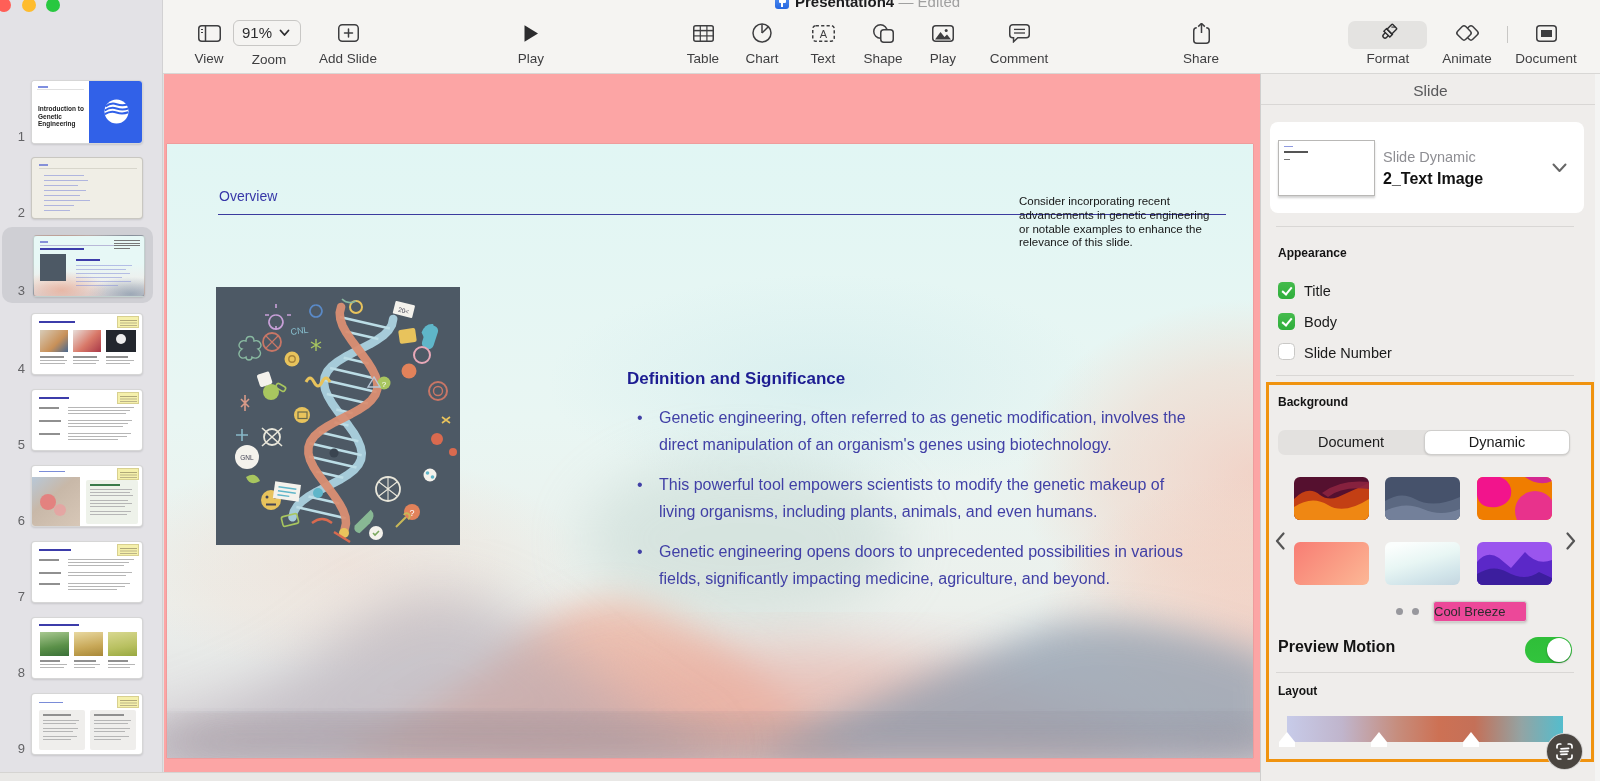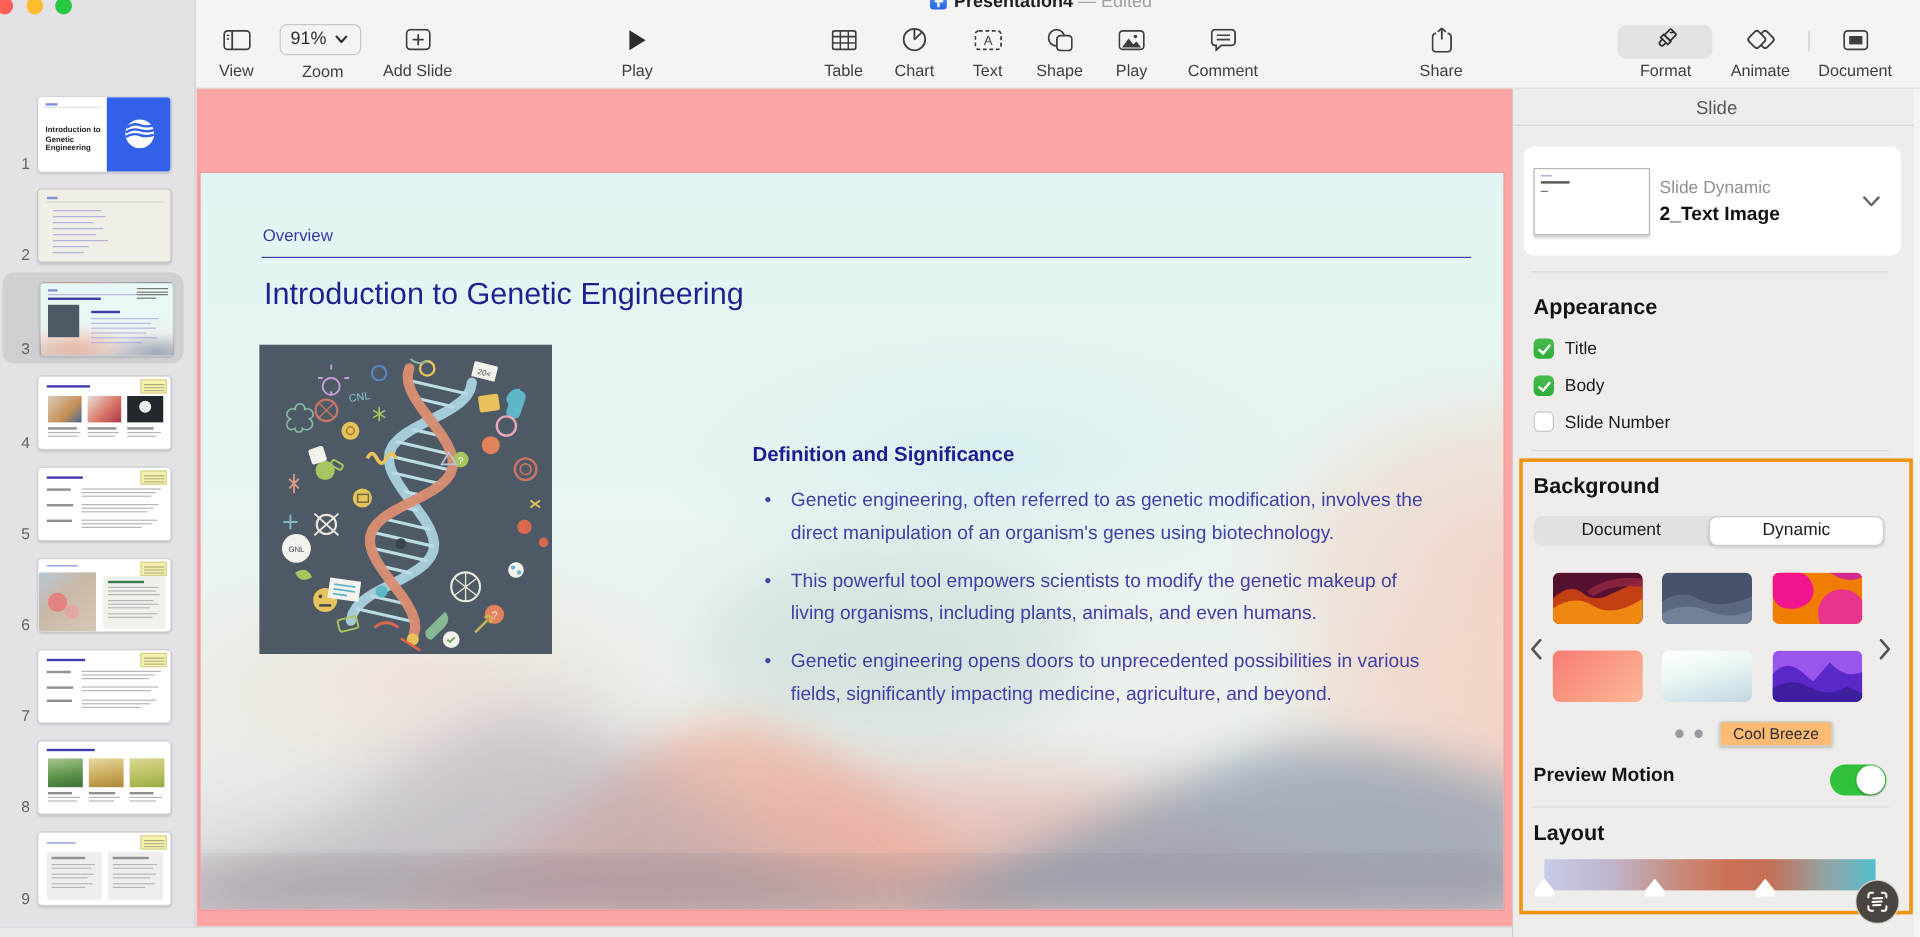--- a/index.html
+++ b/index.html
@@ -25,39 +25,39 @@
 .ticon { height:24px; display:flex; align-items:center; justify-content:center; }
 
 
 #canvas { position:absolute; left:164px; top:74px; width:1096px; height:698px; background:#fca5a5; }
 #slide { position:absolute; left:3px; top:70px; width:1086px; height:614px; overflow:hidden; box-shadow:0 0 1px rgba(0,0,0,0.3); }
 #slidebg { position:absolute; left:0; top:0; width:1086px; height:614px; }
 .stext { position:absolute; color:#4140a6; }
 
 
 #panel { position:absolute; left:1260px; top:74px; width:340px; height:707px; background:#efedeb; border-left:1px solid #cfcecd; }
-.pbold { position:absolute; font-size:18px; font-weight:700; color:#141414; }
+.pbold { position:absolute; font-size:12px; font-weight:700; color:#141414; }
 .pdiv { position:absolute; left:15px; width:298px; height:1px; background:#d9d7d5; }
 .cb { position:absolute; left:17px; width:17px; height:17px; border-radius:4.5px; }
 .cb.on { background:linear-gradient(#45bb4d,#2fae3b); }
 .cb.on:after { content:""; position:absolute; left:5.5px; top:2.5px; width:4px; height:8px; border:solid #fff; border-width:0 2px 2px 0; transform:rotate(40deg); }
 .cb.off { background:#fff; border:1px solid #c9c8c6; }
 .cblab { position:absolute; left:43px; font-size:14.5px; color:#1a1a1a; }
 .dthumb { position:absolute; width:75px; height:43px; border-radius:6px; overflow:hidden; }
 
 #bottomstrip { position:absolute; left:0; top:772px; width:1260px; height:9px; background:#e9e8e6; border-top:1px solid #d5d4d2; }
 </style>
 </head>
 <body>
 <div id="app">
 
   <div id="toolbar">
     <div id="titletext"><span style="position:relative;display:inline-block;width:14px;height:14px;background:linear-gradient(#5a95f2,#2466e0);border-radius:3px;vertical-align:-2px;margin-right:6px;"><span style="position:absolute;left:3.5px;top:3px;width:7px;height:5px;background:#fff;border-radius:1px;"></span><span style="position:absolute;left:6.2px;top:8px;width:1.6px;height:4px;background:#fff;"></span></span>Presentation4 <span style="color:#a0a0a0;font-weight:400;"> — Edited</span></div>
 
-    <div class="tbtn" style="left:4px;width:60px;">
+    <div class="tbtn" style="left:16px;width:60px;">
       <div class="ticon">
           <svg width="23" height="17" viewBox="0 0 23 17">
             <rect x="0.75" y="0.75" width="21.5" height="15.5" rx="3" fill="none" stroke="#3e3e40" stroke-width="1.5"></rect>
             <line x1="7.5" y1="1" x2="7.5" y2="16" stroke="#3e3e40" stroke-width="1.5"></line>
             <line x1="3" y1="4.5" x2="5" y2="4.5" stroke="#3e3e40" stroke-width="1.2"></line>
             <line x1="3" y1="7.5" x2="5" y2="7.5" stroke="#3e3e40" stroke-width="1.2"></line>
           </svg>
         </div>
       <div class="lab">View</div>
     </div>
@@ -397,22 +397,22 @@
         <path d="M260 614 Q 470 500 650 502 Q 830 515 960 580 L 990 614 Z" fill="#e9afa2" opacity="0.62" filter="url(#blur28)"></path>
         <path d="M580 614 Q 740 538 870 486 Q 960 458 1110 515 L 1110 614 Z" fill="#8c9cae" opacity="0.7" filter="url(#blur18)"></path>
         <path d="M-70 614 L-70 598 Q 50 572 140 516 Q 215 448 272 446 Q 330 450 395 505 Q 470 568 550 614 Z" fill="#b1a7b2" opacity="0.55" filter="url(#blur28)"></path>
         <path d="M-40 614 L -40 592 Q 250 562 500 587 Q 800 616 1130 577 L 1130 614 Z" fill="#9a93a0" opacity="0.38" filter="url(#blur18)"></path>
         <rect y="580" width="560" height="34" fill="#b59a98" opacity="0.28" filter="url(#blur28)"></rect>
         <rect y="578" width="1086" height="36" fill="#7b7685" opacity="0.28" filter="url(#blur28)"></rect>
       </svg>
 
       <div class="stext" style="left:52px;top:44px;font-size:14px;color:#3737a8;">Overview</div>
       <div style="position:absolute;left:51px;top:70px;width:1008px;height:1px;background:#3b3b9e;"></div>
-      <div class="stext" style="left:53px;top:87px;font-size:25.5px;color:#1f1f90;font-weight:500;letter-spacing:0px;">Introduction to Genetic Engineering</div>
-
+
+      <div style="position:absolute;left:852px;top:51px;width:230px;font-size:11.5px;line-height:13.8px;color:#151515;">Consider incorporating recent<br>advancements in genetic engineering<br>or notable examples to enhance the<br>relevance of this slide.</div>
 
       <svg style="position:absolute;left:49px;top:143px;" width="244" height="258" viewBox="0 0 244 258">
         <rect width="244" height="258" fill="#4d5965"></rect>
         <g id="helix">
           <path d="M 177.2 31.9 L 175.9 37.8 L 172.7 43.2 L 167.7 48.2 L 161.2 52.8 L 153.7 57.3 L 145.4 61.5 L 137.0 65.7 L 129.0 70.0 L 121.7 74.5 L 115.7 79.3 L 111.3 84.4 L 108.7 90.0 L 108.0 96.0 L 109.1 102.4 L 111.9 109.2 L 116.1 116.3 L 121.2 123.7 L 126.9 131.1 L 132.5 138.6 L 137.7 145.9 L 141.8 153.1 L 144.6 159.9 L 145.8 166.3 L 145.1 172.3 L 142.4 177.8 L 138.0 183.0 L 132.0 187.7 L 124.8 192.2 L 116.7 196.5 L 108.3 200.7 L 100.1 205.0 L 92.5 209.4 L 86.1 214.1 L 81.1 219.1 L 77.9 224.5 L 76.5 230.3" fill="none" stroke="#a6cbd9" stroke-width="8.5" stroke-linecap="round" stroke-linejoin="round"></path>
           <g stroke="#bcdde6" stroke-width="2.6">
               <line x1="123.9" y1="29.9" x2="173.9" y2="41.4"></line>
               <line x1="129.6" y1="44.5" x2="162.4" y2="52.1"></line>
               <line x1="152.6" y1="76.5" x2="127.7" y2="70.8"></line>
               <line x1="160.4" y1="91.7" x2="114.1" y2="81.0"></line>
@@ -581,21 +581,21 @@
     <svg style="position:absolute;left:14px;top:458px;" width="10" height="18" viewBox="0 0 10 18">
         <path d="M8.5 1.5 L2 9 L8.5 16.5" fill="none" stroke="#555" stroke-width="2.2" stroke-linecap="round" stroke-linejoin="round"></path>
       </svg>
     <svg style="position:absolute;left:305px;top:458px;" width="10" height="18" viewBox="0 0 10 18">
         <path d="M1.5 1.5 L8 9 L1.5 16.5" fill="none" stroke="#555" stroke-width="2.2" stroke-linecap="round" stroke-linejoin="round"></path>
       </svg>
 
     <div style="position:absolute;left:135px;top:534px;width:7px;height:7px;border-radius:50%;background:#98989d;"></div>
     <div style="position:absolute;left:151px;top:534px;width:7px;height:7px;border-radius:50%;background:#98989d;"></div>
 
-    <div style="position:absolute;left:172px;top:527px;width:94px;height:21px;background:#fdba74;border:1px solid #d2d0ce;box-shadow:0 1px 3px rgba(0,0,0,0.2);border-radius:3px;font-size:13px;color:#2c2c2e;text-align:center;line-height:20px;z-index:6;">Cool Breeze</div>
+    <div style="position:absolute;left:172px;top:527px;width:94px;height:21px;background:#ec4899;border:1px solid #d2d0ce;box-shadow:0 1px 3px rgba(0,0,0,0.2);border-radius:3px;font-size:13px;color:#2c2c2e;text-align:left;line-height:20px;z-index:6;">Cool Breeze</div>
 
     <div class="pbold" style="left:17px;top:564px;font-size:16px;">Preview Motion</div>
     <div style="position:absolute;left:264px;top:563px;width:47px;height:26px;background:linear-gradient(#2fbe39,#32c43d);border-radius:13px;"></div>
     <div style="position:absolute;left:286px;top:564px;width:24px;height:24px;background:#fff;border-radius:50%;box-shadow:0 1px 2px rgba(0,0,0,0.35);"></div>
 
     <div class="pdiv" style="top:598px;"></div>
 
     <div class="pbold" style="left:17px;top:610px;">Layout</div>
     <svg style="position:absolute;left:26px;top:642px;z-index:6;overflow:visible;" width="276" height="37" viewBox="0 0 276 37">
       <defs>

